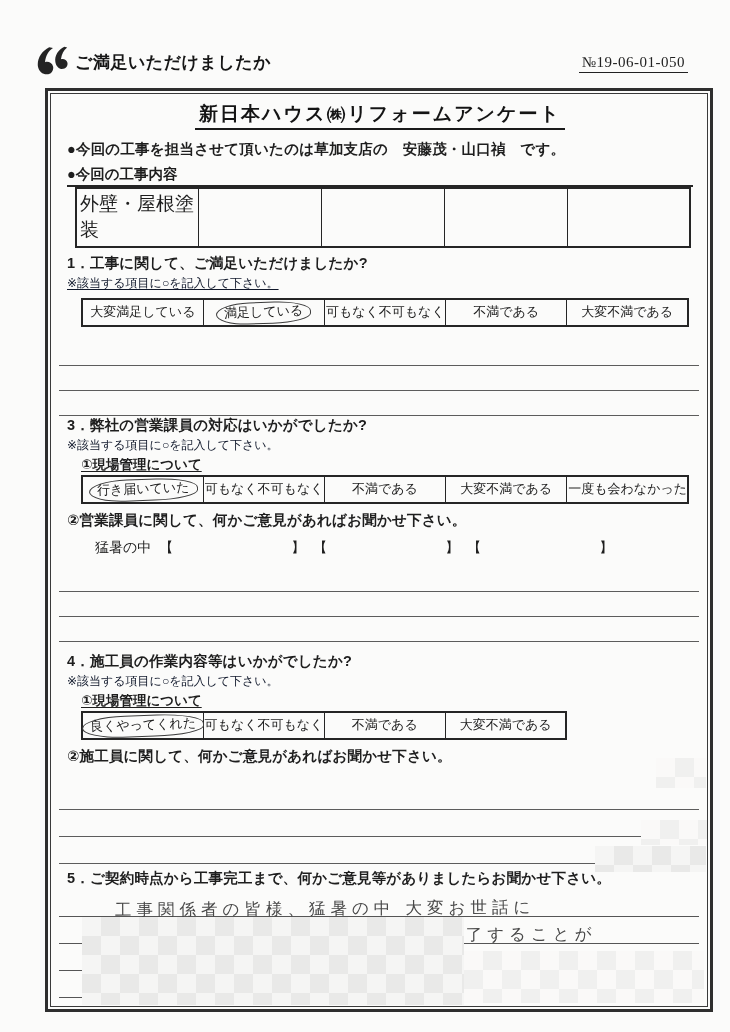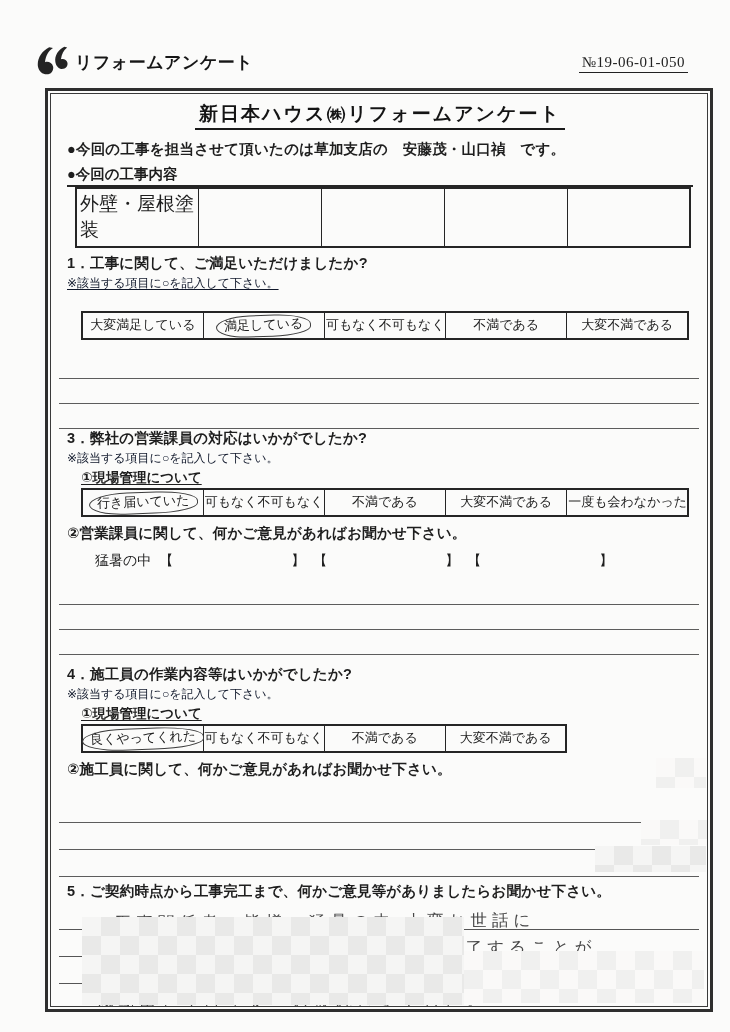--- a/index.html
+++ b/index.html
@@ -105,21 +105,21 @@
 <div class="page">
 
   <div class="header">
     <div class="brand">
       <span>
         <svg width="34" height="29" viewBox="0 0 36 30" aria-hidden="true">
           <path d="M14 1 C6 5 1 13 2 21 C3 27 8 30.5 13 29.5 C17 28.6 19 24.5 18 21 C17 17.5 13 15.6 9.5 16.8 C10.5 9.5 13 5 18 1.8 Z" fill="#242424"></path>
           <path d="M30 0.5 C23.5 3.5 19.5 10 20.5 16.5 C21.3 21.5 25 24.6 29 23.8 C32.3 23.1 34 19.8 33.2 17 C32.4 14.2 29.2 12.8 26.4 13.8 C27.2 8 29.2 4.4 33 1.2 Z" fill="#242424"></path>
         </svg>
       </span>
-      <span class="brand-name">リフォームアンケート</span>
+      <span class="brand-name">ご満足いただけましたか</span>
     </div>
     <span class="doc-number">№19-06-01-050</span>
   </div>
 
   <div class="main-box">
     <div class="main-inner">
 
       <div class="title">
         <span>新日本ハウス㈱リフォームアンケート</span>
       </div>
@@ -137,21 +137,21 @@
           <td></td>
           <td></td>
           <td></td>
           <td></td>
         </tr>
       </tbody>
         </table>
 
       <div class="q-heading" style="margin-top:6px;">1．工事に関して、ご満足いただけましたか?</div>
       <div class="note note-u" style="margin-top:2px;">※該当する項目に○を記入して下さい。</div>
-      <table class="opt-table" style="margin-top:19px;">
+      <table class="opt-table" style="margin-top:6px;">
         <tbody>
             <tr>
           <td><span>大変満足している</span></td>
           <td><span class="circled">満足している</span></td>
           <td><span>可もなく不可もなく</span></td>
           <td><span>不満である</span></td>
           <td><span>大変不満である</span></td>
         </tr>
       </tbody>
         </table>

